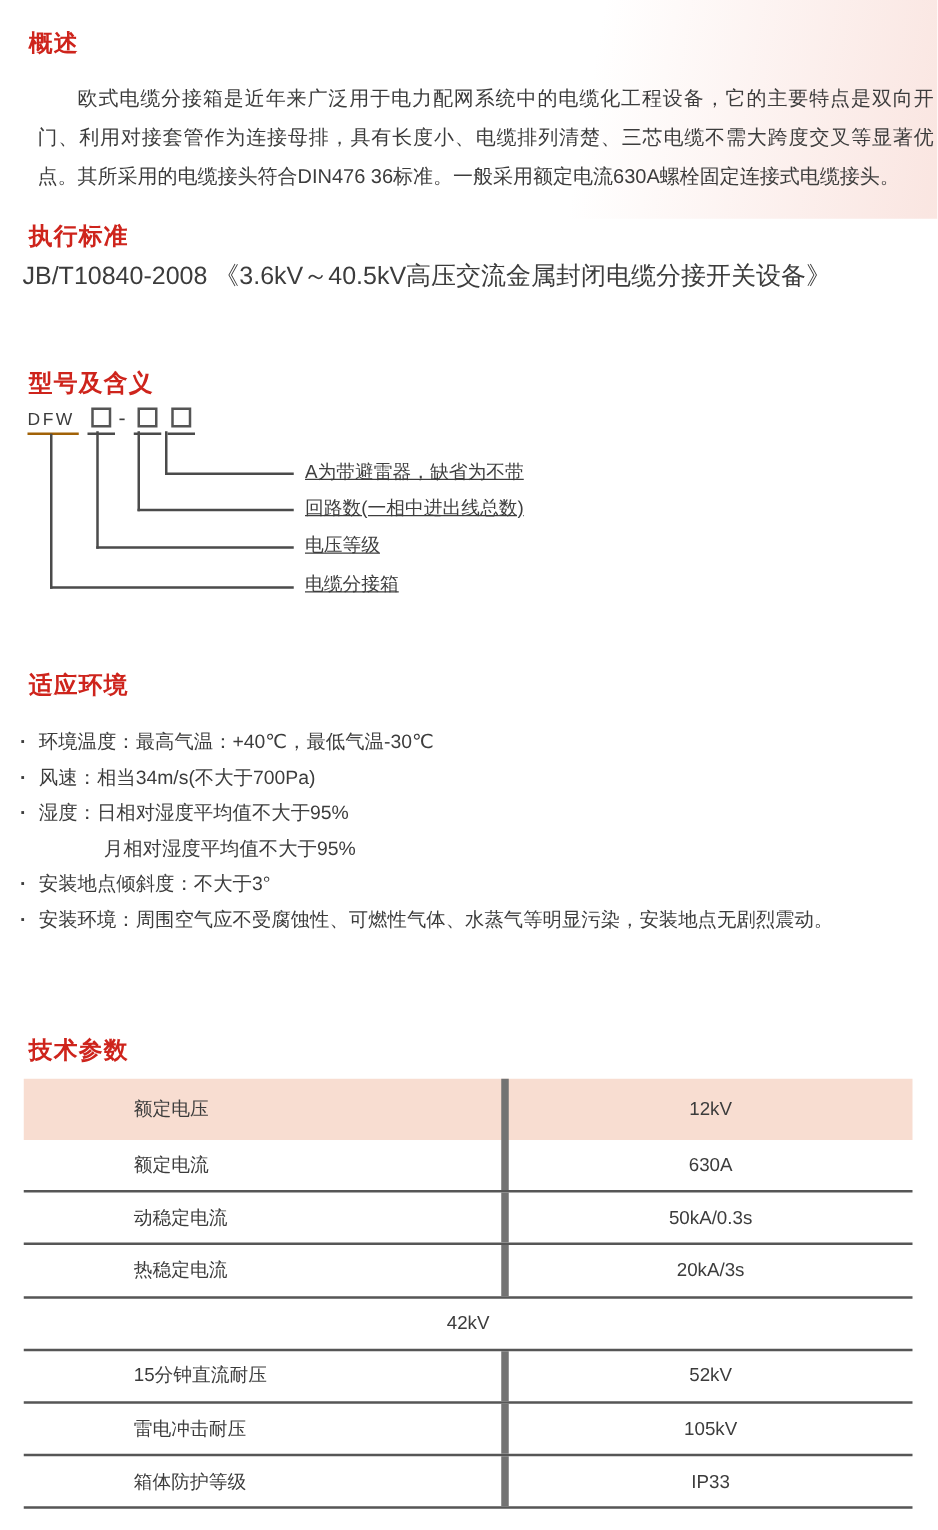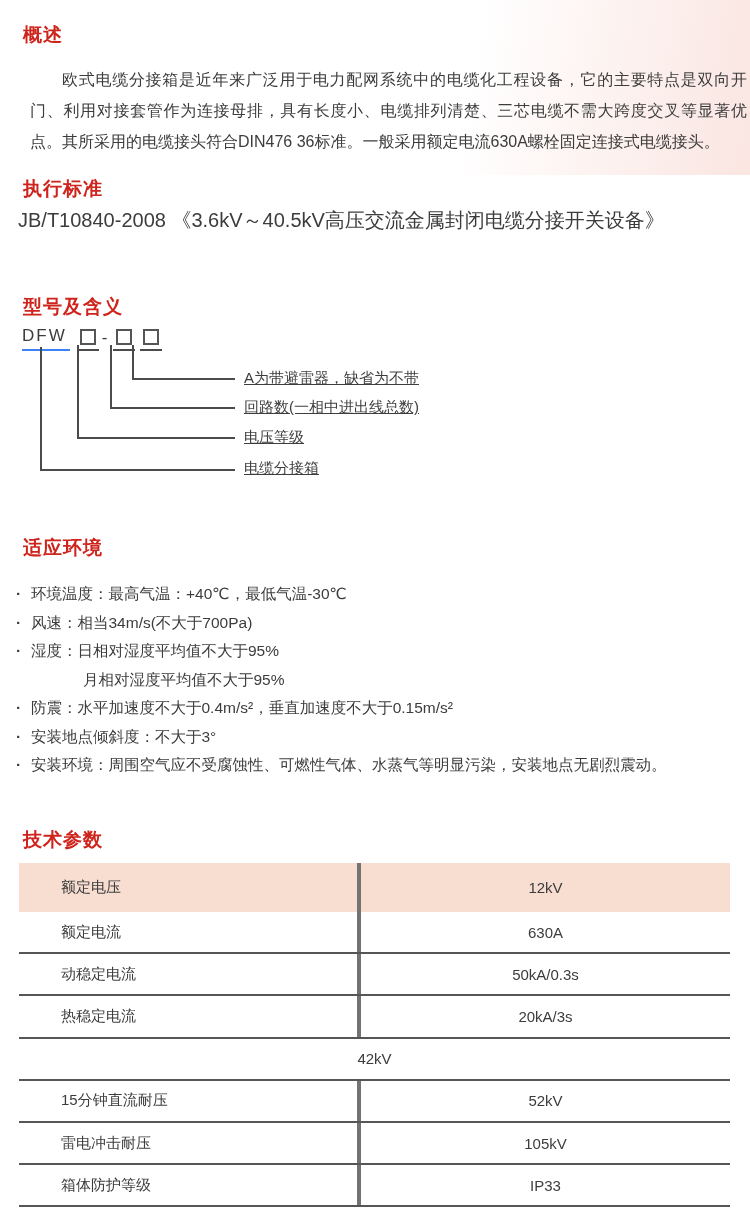--- a/index.html
+++ b/index.html
@@ -60,23 +60,23 @@
   }
   .model-row{
     position:absolute;
     left:0; top:0;
     display:flex;
     align-items:flex-end;
     color:#3c3c3c;
   }
   .model-prefix{
     display:inline-block;
-    font-size:17px;
+    font-size:14px;
     letter-spacing:2px;
-    border-bottom:2px solid #3b82f6;
+    border-bottom:2px solid #a16207;
     padding:0 3px 3px 0;
   }
   .box-wrap{
     display:inline-block;
     border-bottom:2px solid #4b4b4b;
     padding:0 3px 4px 3px;
     margin-left:7px;
   }
   .box-wrap.tight{margin-left:5px;}
   .mbox{
@@ -150,26 +150,27 @@
   .trow.pink{
     height:49px;
     background:#f8ddd1;
   }
   .trow.lined{
     border-bottom:2px solid #565656;
   }
   .tcell-l{
     width:342px;
     box-sizing:border-box;
-    border-right:4px solid #737373;
+    border-right:6px solid #737373;
     display:flex;
     align-items:center;
     padding-left:42px;
     font-size:15px;
     color:#3c3c3c;
+    margin-left:46px;
   }
   .tcell-r{
     flex:1;
     display:flex;
     align-items:center;
     justify-content:center;
     font-size:15px;
     color:#3c3c3c;
   }
 </style>
@@ -213,21 +214,20 @@
     <div class="dlabel l3">电缆分接箱</div>
   </div>
 
   <h2 class="sec-heading" style="top:527px">适应环境</h2>
 
   <ul class="env-list">
     <li class="b">环境温度：最高气温：+40℃，最低气温-30℃</li>
     <li class="b">风速：相当34m/s(不大于700Pa)</li>
     <li class="b">湿度：日相对湿度平均值不大于95%</li>
     <li class="nb">月相对湿度平均值不大于95%</li>
-    <li class="b">防震：水平加速度不大于0.4m/s²，垂直加速度不大于0.15m/s²</li>
     <li class="b">安装地点倾斜度：不大于3°</li>
     <li class="b">安装环境：周围空气应不受腐蚀性、可燃性气体、水蒸气等明显污染，安装地点无剧烈震动。</li>
   </ul>
 
   <h2 class="sec-heading" style="top:819px">技术参数</h2>
 
   <div class="ptable">
     <div class="trow pink">
       <div class="tcell-l">额定电压</div>
       <div class="tcell-r">12kV</div>

